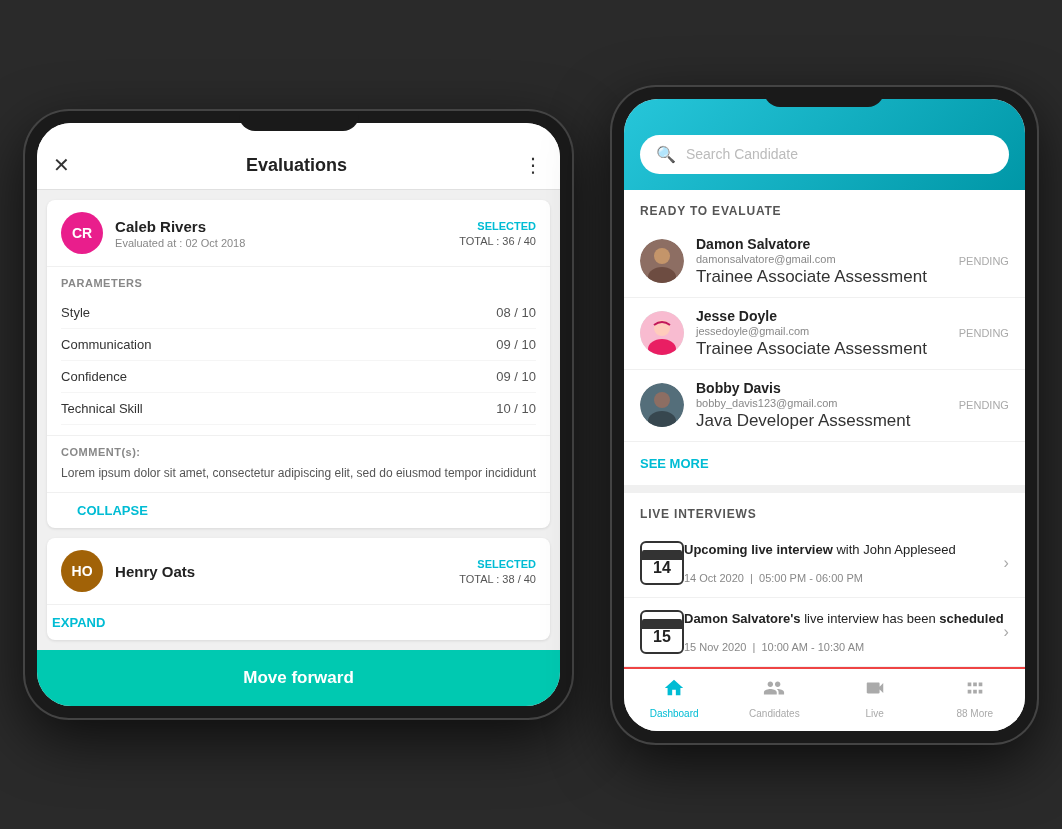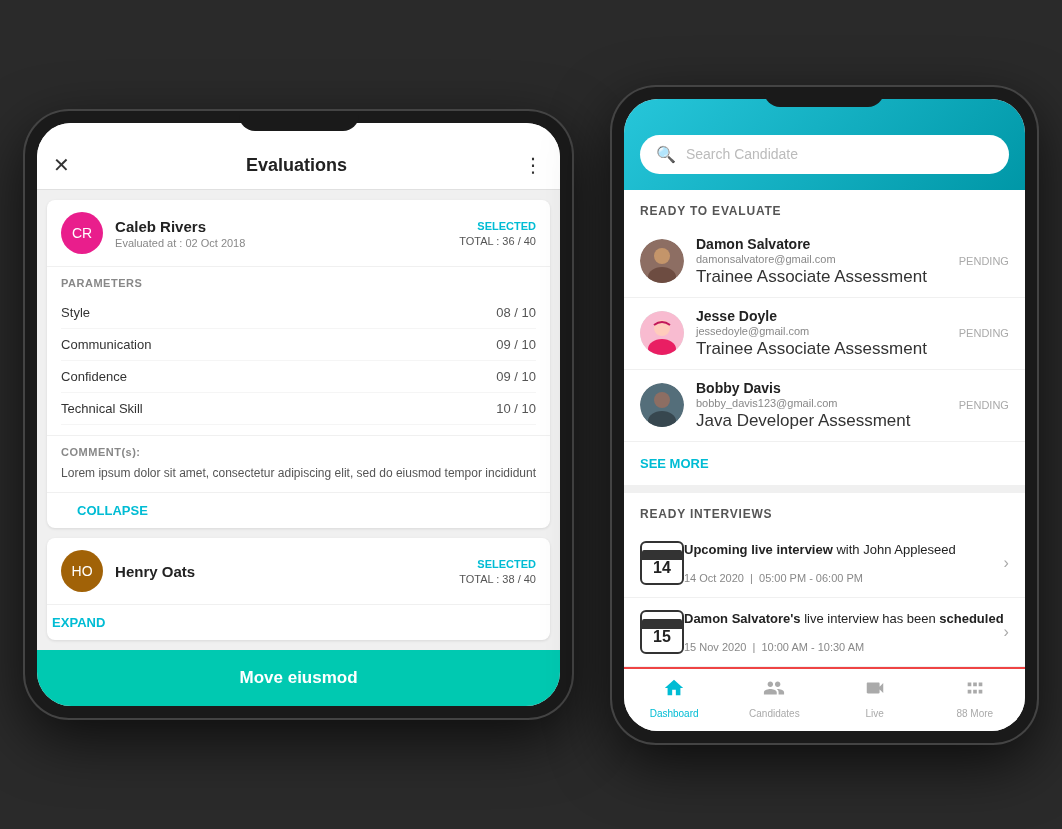--- a/index.html
+++ b/index.html
@@ -109,21 +109,21 @@
     }
 
     .avatar-circle {
       width: 42px;
       height: 42px;
       border-radius: 50%;
       display: flex;
       align-items: center;
       justify-content: center;
       font-size: 14px;
-      font-weight: 400;
+      font-weight: 700;
       color: white;
       flex-shrink: 0;
     }
 
     .avatar-cr { background: #e91e8c; }
     .avatar-ho { background: #a16207; }
 
     .eval-card-info {
       flex: 1;
     }
@@ -504,21 +504,21 @@
               <div class="eval-card-right">
                 <div class="selected-badge">SELECTED</div>
                 <div class="eval-total">TOTAL : 38 / 40</div>
               </div>
             </div>
             <div class="expand-btn">EXPAND</div>
           </div>
 
         </div>
 
-        <div class="move-forward-bar">Move eiusmod</div>
+        <div class="move-forward-bar">Move forward</div>
 
       </div>
     </div>
   </div>
 
   <div class="phone">
     <div class="phone-notch"></div>
     <div class="phone-inner">
       <div class="phone2-screen">
 
@@ -578,21 +578,21 @@
               <div class="candidate-name">Bobby Davis</div>
               <div class="candidate-email">bobby_davis123@gmail.com</div>
               <div class="candidate-assessment">Java Developer Assessment</div>
             </div>
             <div class="pending-badge">PENDING</div>
           </div>
 
           <div class="see-more-btn">SEE MORE</div>
 
           <div class="live-section">
-            <div class="section-title">READY INTERVIEWS</div>
+            <div class="section-title">LIVE INTERVIEWS</div>
 
             <div class="interview-item">
               <div class="calendar-icon-box">
                 <div class="cal-top"></div>
                 <div class="cal-date">14</div>
               </div>
               <div class="interview-info">
                 <div class="interview-title">
                   <strong>Upcoming live interview</strong> with John Appleseed
                 </div>

